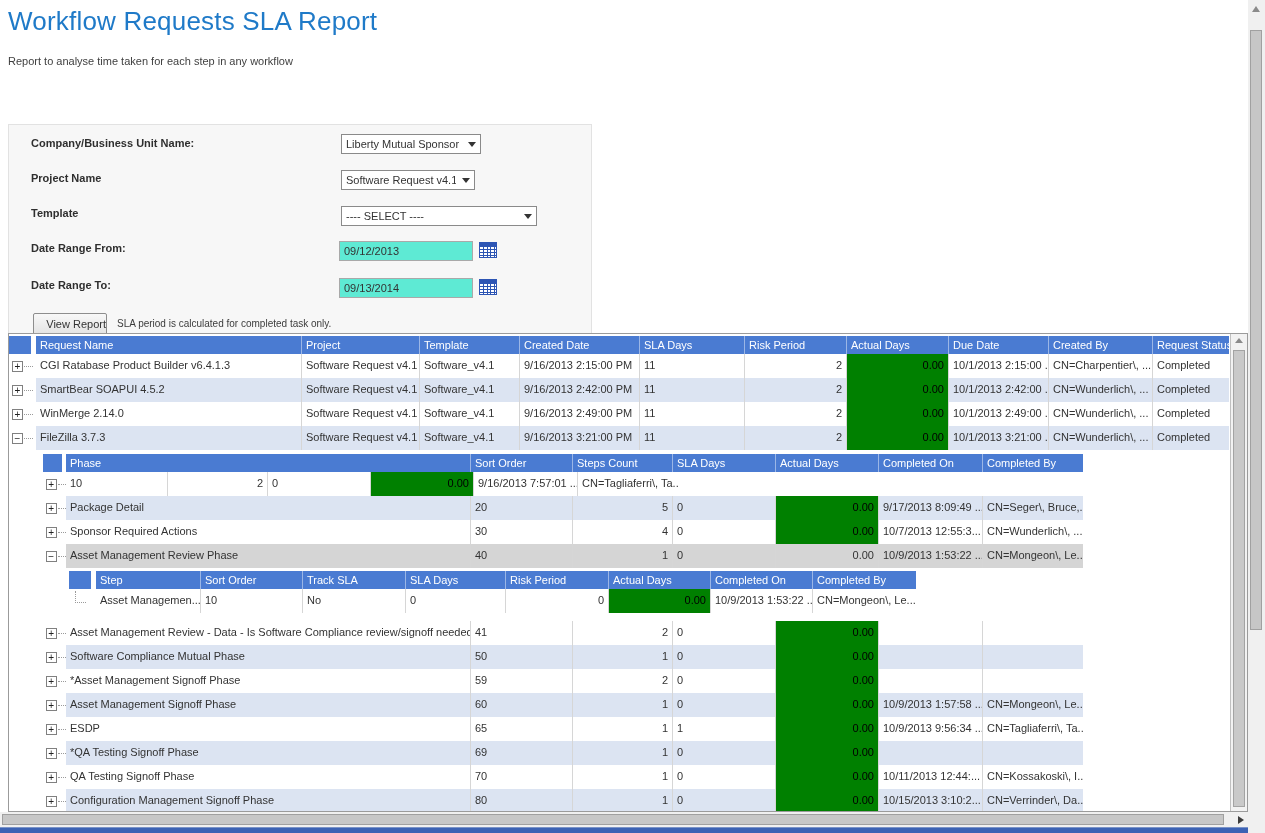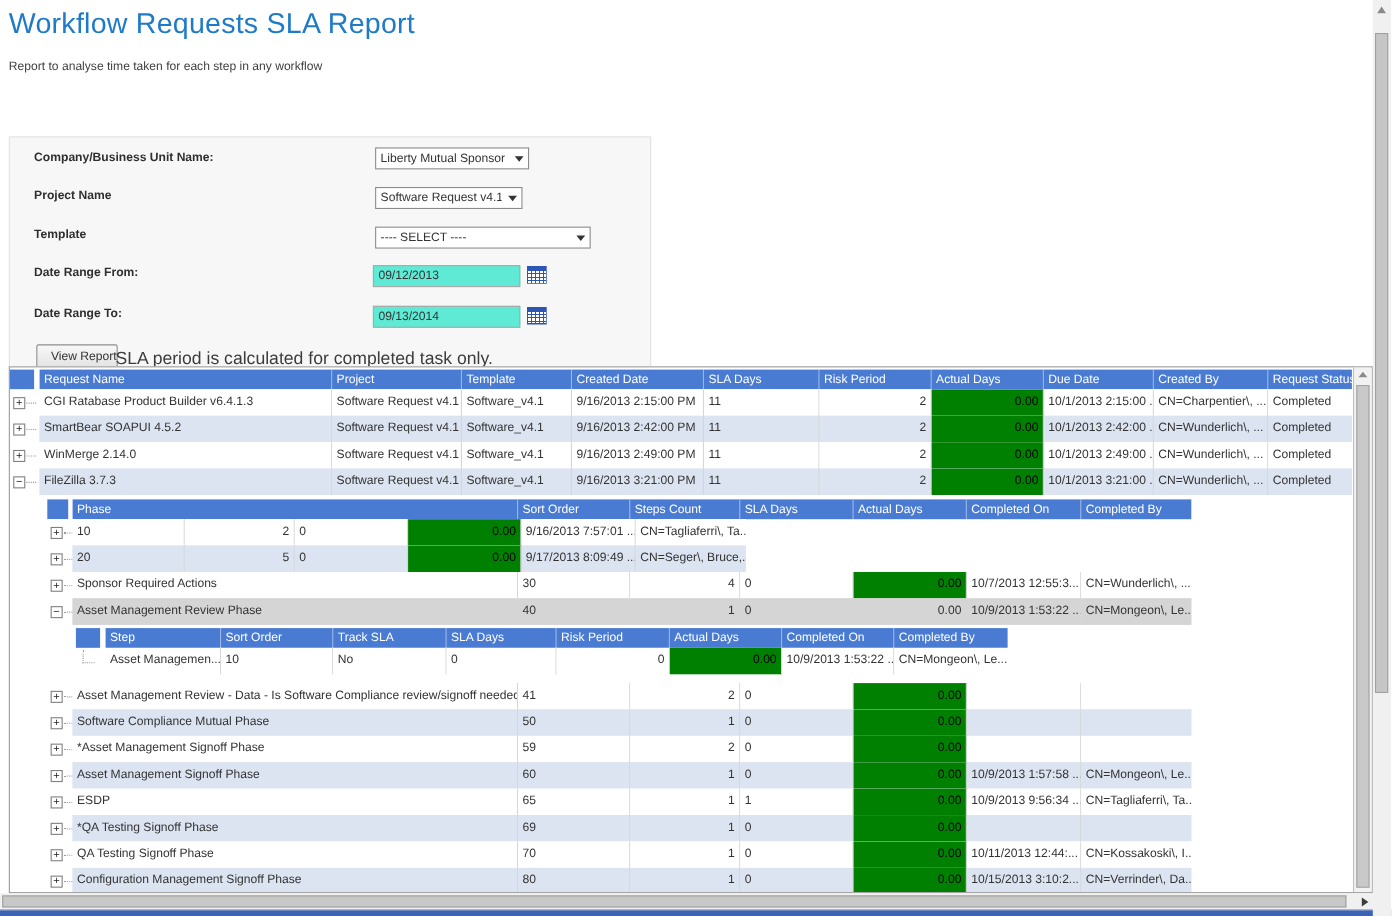--- a/index.html
+++ b/index.html
@@ -16,21 +16,21 @@
   .flabel { position:absolute; left:22px; font-size:11px; font-weight:bold; color:#2f2f2f; }
   .fselect { position:absolute; left:332px; height:20px; background:#fff; border:1px solid #8a8a8a; font-size:11px; color:#333;
              display:flex; align-items:center; padding:0 4px; cursor:default; }
   .fselect .sel-text { flex:1; overflow:hidden; white-space:nowrap; }
   .fselect .arrow { width:0; height:0; border-left:4px solid transparent; border-right:4px solid transparent; border-top:5px solid #333; margin-left:6px; }
   .ftext { position:absolute; left:330px; width:134px; height:20px; background:#5eead4; border:1px solid #a9a9a9; font-size:11px; color:#333;
            line-height:18px; padding:0 4px; overflow:hidden; }
   .calbtn { position:absolute; left:470px; width:18px; height:17px; cursor:pointer; }
   .fbutton { position:absolute; left:24px; top:188px; width:74px; height:22px; background:linear-gradient(#f8f8f8,#e3e3e3);
              border:1px solid #8d8d8d; border-radius:2px; font-size:11px; color:#333; text-align:right; line-height:20px; cursor:pointer; }
-  .fnote { position:absolute; left:96px; top:193px; font-size:16px; color:#3c3c3c; }
+  .fnote { position:absolute; left:108px; top:193px; font-size:10px; color:#3c3c3c; }
 
   
   .grid { position:absolute; left:8px; top:333px; width:1240px; height:479px; border:1px solid #9b9b9b; background:#fff; overflow:hidden; }
   .grid-content { position:absolute; left:0; top:0; width:1221px; height:100%; padding-top:2px; }
 
   .hrow { display:flex; height:18px; }
   .hexp { background:#4a7bd2; height:18px; }
   .hbar { display:flex; background:#4a7bd2; height:18px; }
   .hcell { color:#fff; font-size:11px; line-height:18px; padding-left:4px; overflow:hidden; white-space:nowrap;
            border-right:1px solid rgba(255,255,255,.45); cursor:pointer; }
@@ -255,20 +255,21 @@
             <div class="cell pc7">CN=Tagliaferri\, Ta...</div>
           </div>
         </div>
 
         <div class="row alt">
           <div class="pcell-exp">
               <span class="exp">+</span>
               <span class="dots"></span>
             </div>
           <div class="stripe">
+            <div class="cell pc1">Package Detail</div>
             <div class="cell pc2">20</div>
             <div class="cell pc3 num">5</div>
             <div class="cell pc4">0</div>
             <div class="cell pc5 green">0.00</div>
             <div class="cell pc6">9/17/2013 8:09:49 ...</div>
             <div class="cell pc7">CN=Seger\, Bruce,...</div>
           </div>
         </div>
 
         <div class="row">

